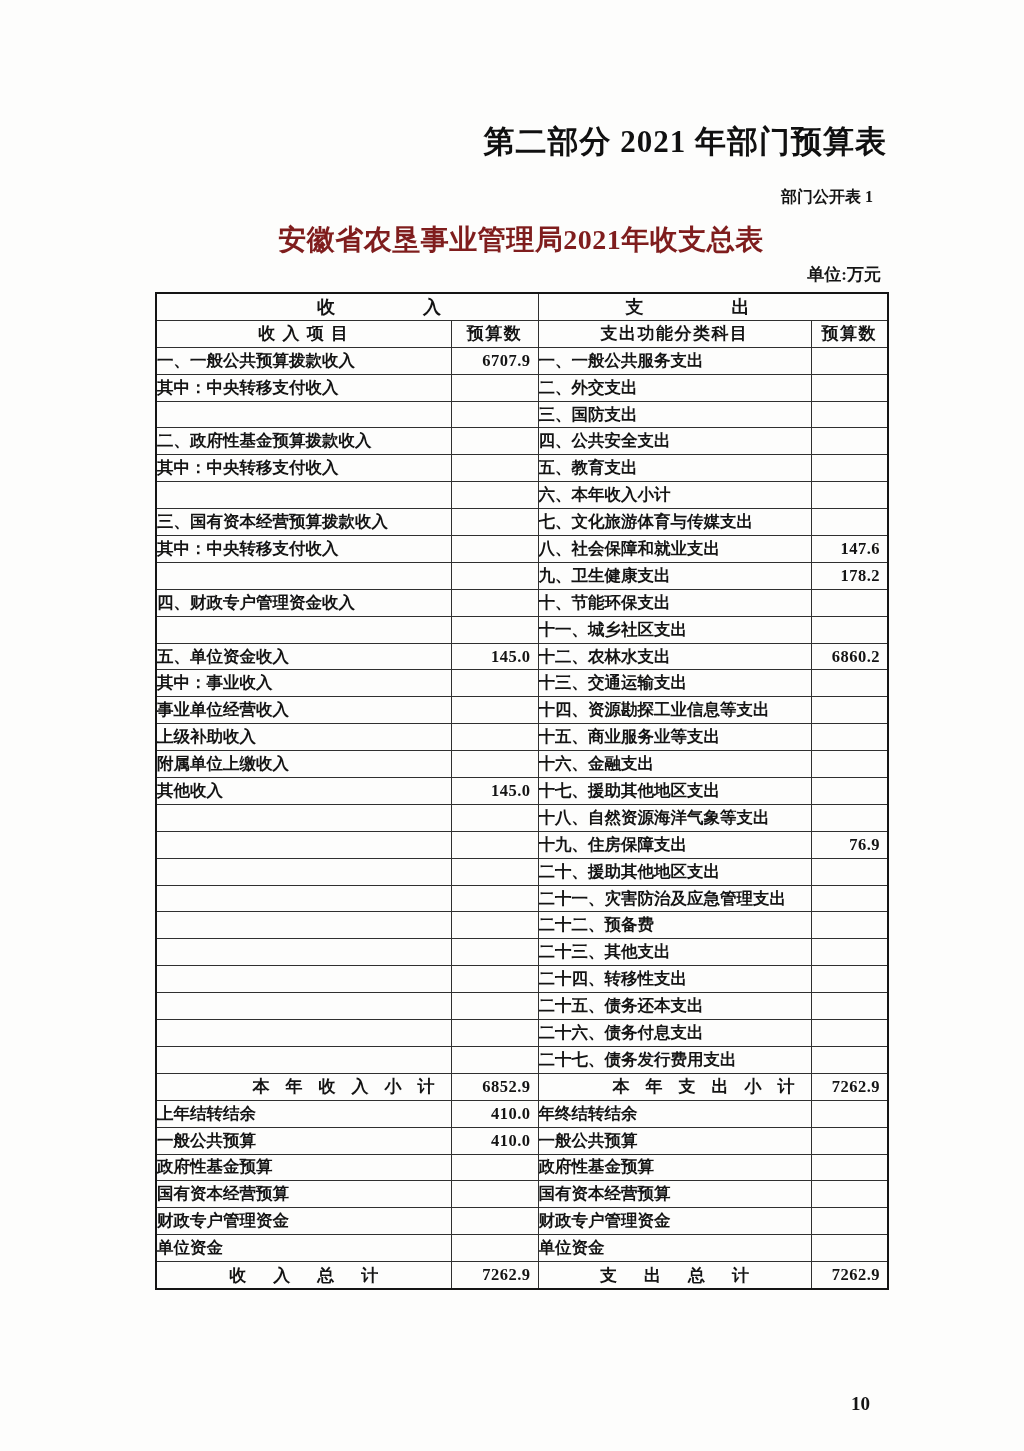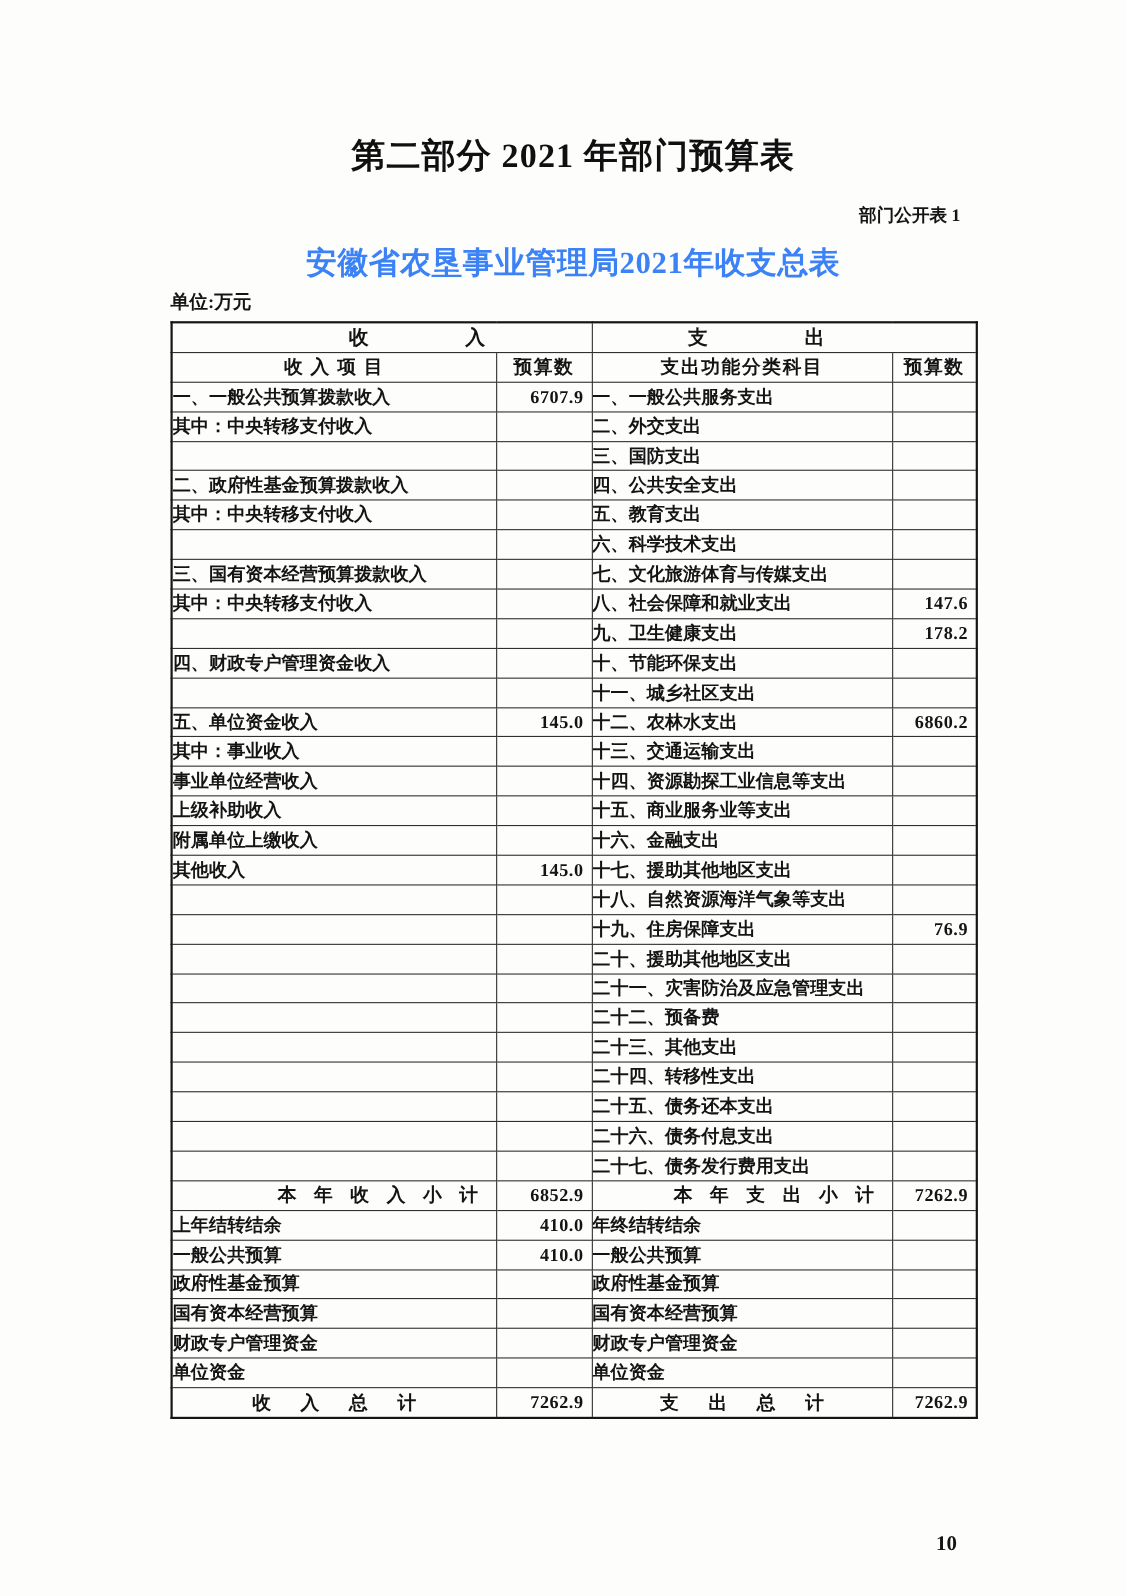--- a/index.html
+++ b/index.html
@@ -9,44 +9,44 @@
     font-family:"Liberation Serif", serif;
     color:#141414;
     position:relative;
     overflow:hidden;
   }
   .sheet { position:absolute; inset:0; }
   .content { width:732px; margin-left:155px; }
 
   .part-title {
     margin-top:122px;
-    text-align:center;
+    text-align:right;
     font-size:31px; line-height:39px;
     font-weight:700;
     letter-spacing:1px;
     color:#101010;
   }
   .form-label {
     margin-top:26px;
     text-align:right;
     padding-right:14px;
     font-size:16px; line-height:20px;
     font-weight:600;
   }
   .table-title {
     margin-top:15px;
     text-align:center;
     font-size:28px; line-height:35px;
     font-weight:800;
     letter-spacing:0.5px;
-    color:#3b82f6;
+    color:#7f1d1d;
   }
   .unit-label {
     margin-top:7px;
-    text-align:left;
+    text-align:right;
     padding-right:6px;
     font-size:17px; line-height:21px;
     font-weight:600;
   }
 
   table.budget {
     margin-top:7px;
     border-collapse:collapse;
     table-layout:fixed;
     width:732px;
@@ -147,21 +147,21 @@
           </tr>
           <tr>
             <td class="lbl i2">其中：中央转移支付收入</td>
             <td class="num"></td>
             <td class="lbl r0">五、教育支出</td>
             <td class="num"></td>
           </tr>
           <tr>
             <td class="lbl i0"></td>
             <td class="num"></td>
-            <td class="lbl r0">六、科学技术支出</td>
+            <td class="lbl r0">六、本年收入小计</td>
             <td class="num"></td>
           </tr>
           <tr>
             <td class="lbl i0">三、国有资本经营预算拨款收入</td>
             <td class="num"></td>
             <td class="lbl r0">七、文化旅游体育与传媒支出</td>
             <td class="num"></td>
           </tr>
           <tr>
             <td class="lbl i2">其中：中央转移支付收入</td>

